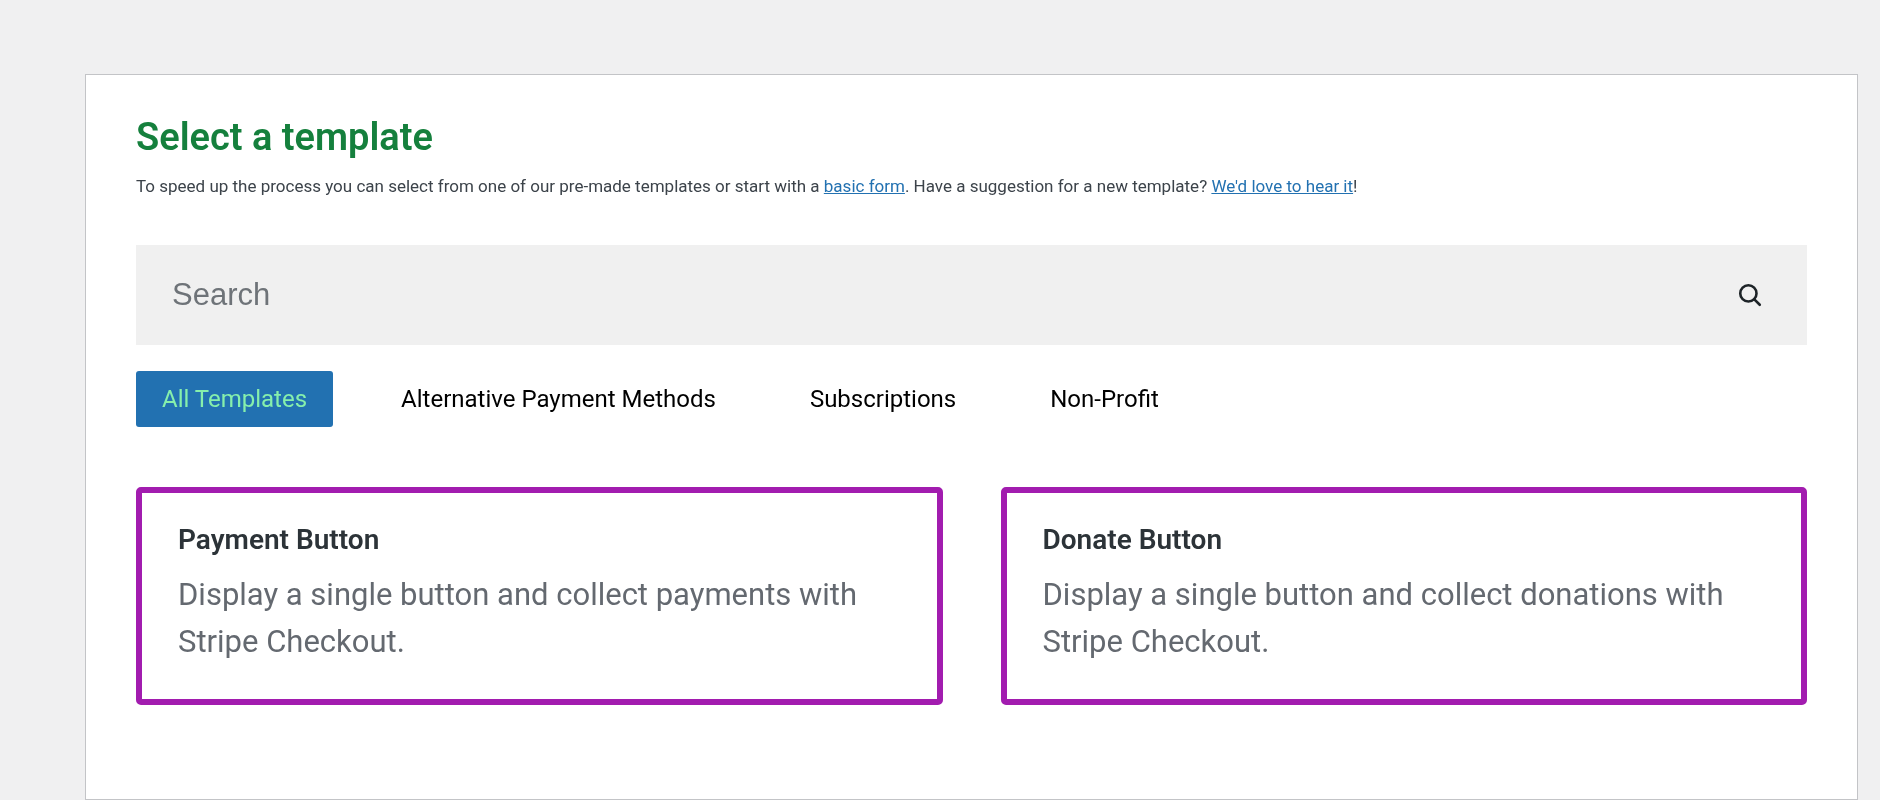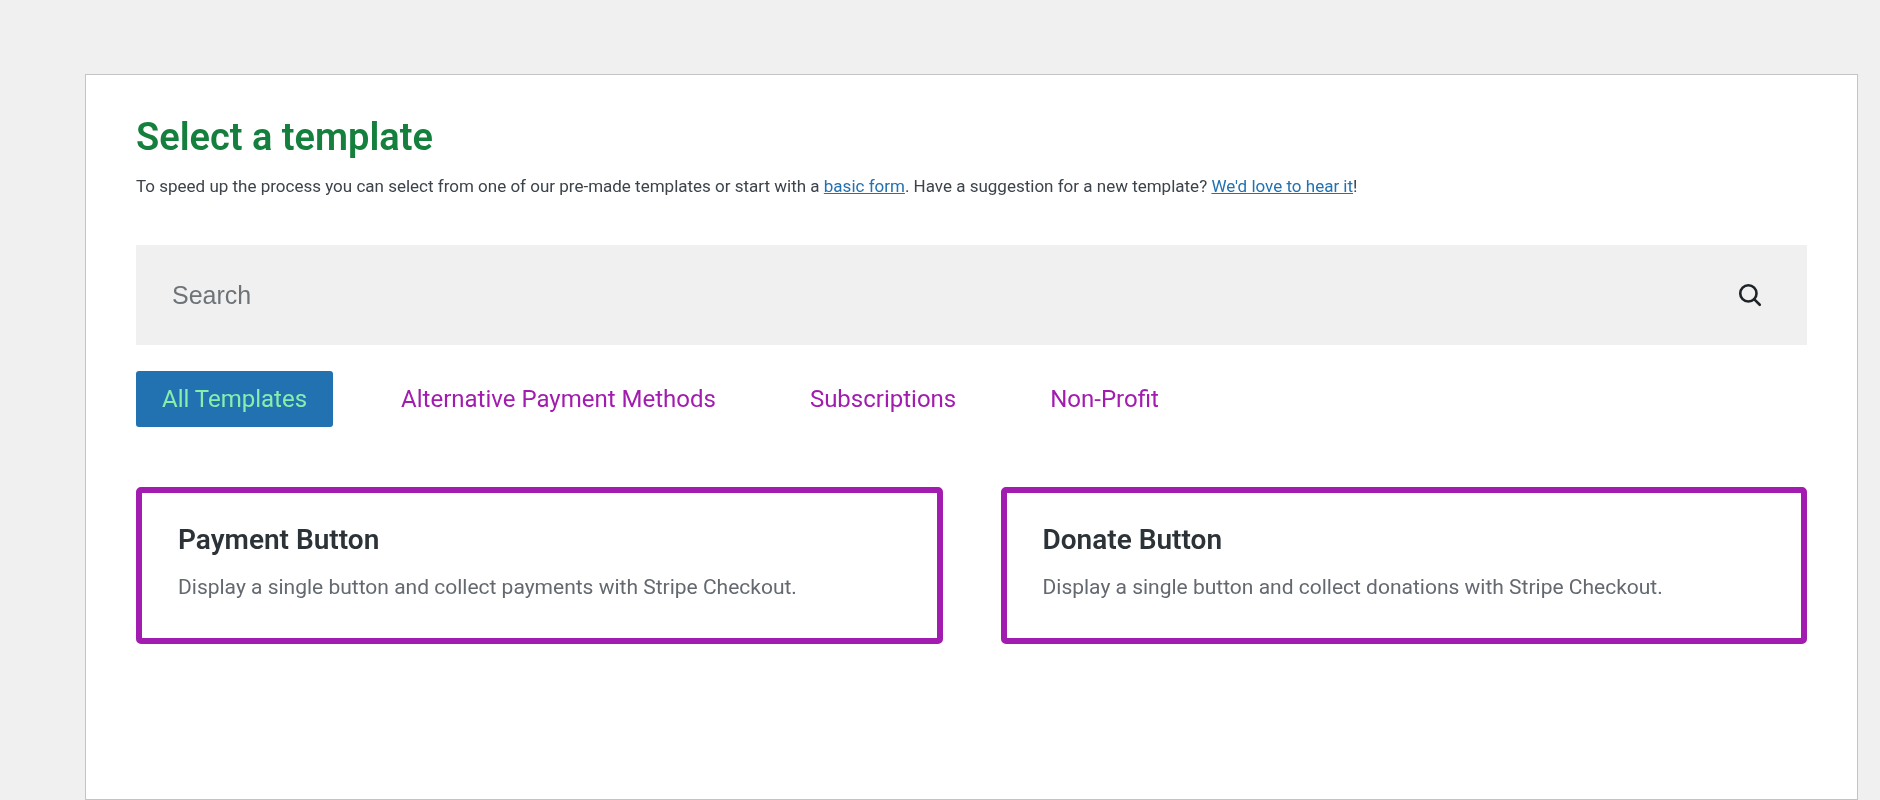--- a/index.html
+++ b/index.html
@@ -42,21 +42,21 @@
     background: #f0f0f0;
     height: 100px;
     display: flex;
     align-items: center;
     padding: 0 36px 0 36px;
   }
   .search-input {
     flex: 1;
     border: none;
     background: transparent;
-    font-size: 25px;
+    font-size: 31px;
     color: #1d2327;
     outline: none;
     height: 100%;
   }
   .search-input::placeholder { color: #6e7378; }
   .search-btn {
     background: none;
     border: none;
     cursor: pointer;
     padding: 8px;
@@ -65,21 +65,21 @@
     justify-content: center;
   }
   .tabs {
     margin-top: 26px;
     display: flex;
     gap: 42px;
     align-items: center;
   }
   .tab {
     font-size: 24px;
-    color: #a21caf;
+    color: #000000;
     padding: 16px 26px;
     cursor: pointer;
     border-radius: 3px;
     line-height: 1;
   }
   .tab.active {
     background: #2271b1;
     color: #86efac;
   }
   .cards {
@@ -93,21 +93,21 @@
     border-radius: 5px;
     padding: 30px 36px 34px 36px;
   }
   .card-title {
     font-size: 28px;
     font-weight: 600;
     color: #2c3338;
     margin-bottom: 16px;
   }
   .card-desc {
-    font-size: 21px;
+    font-size: 31px;
     line-height: 1.5;
     color: #646970;
   }
 </style>
 </head>
 <body>
 
 <div class="panel">
 
   <h1 class="heading">Select a template</h1>

